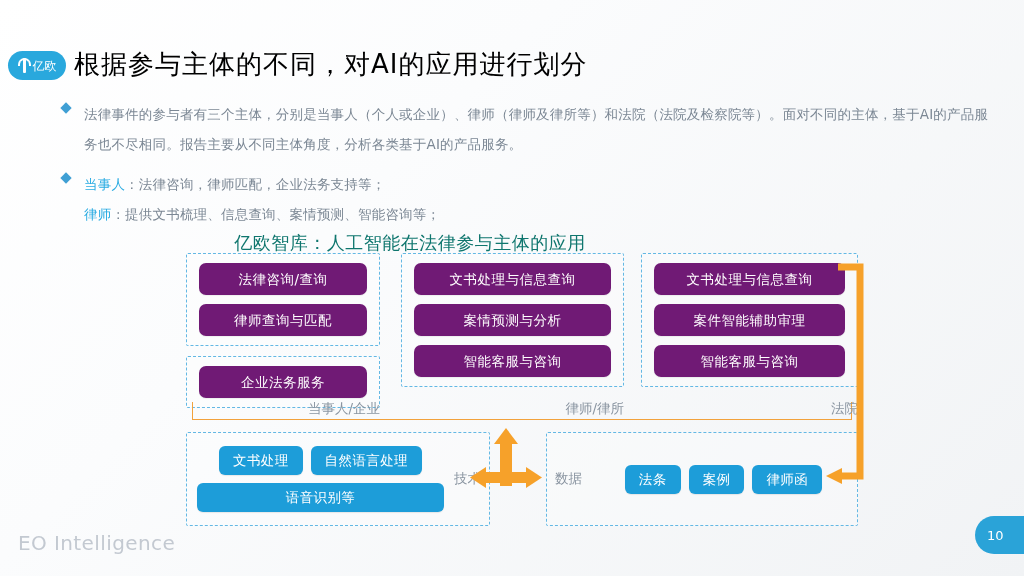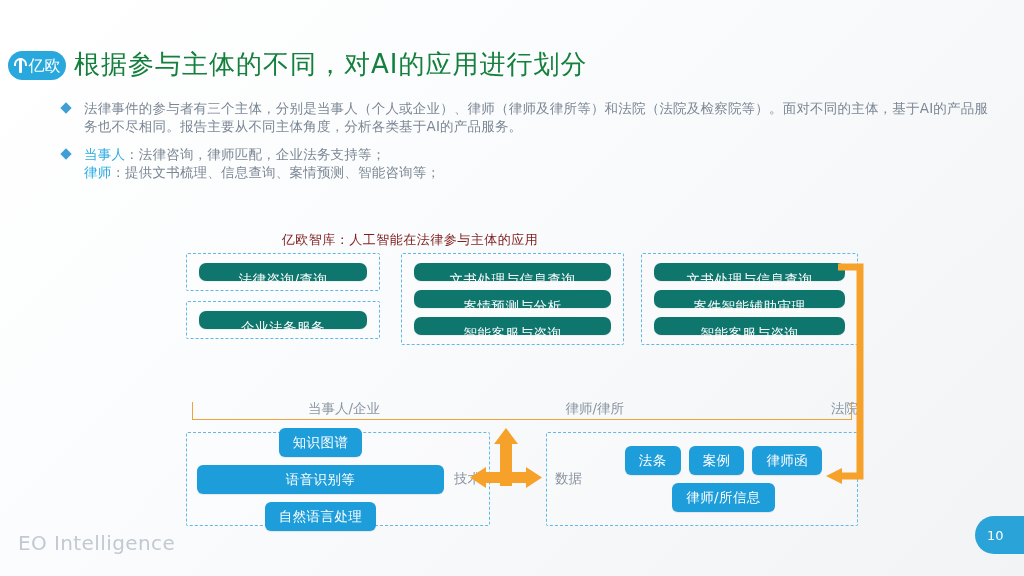--- a/index.html
+++ b/index.html
@@ -17,51 +17,51 @@
     display:flex;align-items:center;justify-content:center;gap:2px;
   }
   .logo-mark{width:13px;height:15px;position:relative;}
   .logo-mark:before{
     content:"";position:absolute;left:5px;top:0;width:3px;height:15px;background:#fff;border-radius:1px;
   }
   .logo-mark:after{
     content:"";position:absolute;left:0;top:0;width:13px;height:8px;
     border:2.5px solid #fff;border-bottom:none;border-radius:7px 7px 0 0;box-sizing:border-box;
   }
-  .logo-text{color:#fff;font-size:16px;letter-spacing:0px;line-height:1;}
+  .logo-text{color:#fff;font-size:12px;letter-spacing:0px;line-height:1;}
   .page-title{
     position:absolute;left:74px;top:25px;
-    font-size:26px;color:#15803d;letter-spacing:1px;white-space:nowrap;
+    font-size:26px;color:#000000;letter-spacing:1px;white-space:nowrap;
   }
   
   .bullets{position:absolute;left:62px;top:99px;width:930px;}
   .bullet-row{position:relative;padding-left:22px;margin-bottom:10px;}
   .diamond{
     position:absolute;left:0;top:5px;width:8px;height:8px;background:#3f9fd4;
     transform:rotate(45deg);
   }
-  .btxt{font-size:13.5px;line-height:18px;color:#7b8794;letter-spacing:.2px;}
+  .btxt{font-size:13.5px;line-height:30px;color:#7b8794;letter-spacing:.2px;}
   .btxt .kw{color:#29abe2;}
   
   .diagram-title{
     position:absolute;left:0;top:231px;width:820px;text-align:center;
-    font-size:13px;color:#7f1d1d;letter-spacing:.5px;
+    font-size:18px;color:#0f766e;letter-spacing:.5px;
   }
   .grid{position:absolute;left:186px;top:253px;width:672px;height:157px;}
   .col{position:absolute;top:0;}
   .col1{left:0;width:194px;}
   .col2{left:215px;width:223px;}
   .col3{left:455px;width:217px;}
   .dashbox{
     border:1.4px dashed #63b8e4;border-radius:2px;background:rgba(255,255,255,0.25);
     padding:9px 12px;box-sizing:border-box;
   }
   .pill{
-    background:#0f766e;border-radius:7px;color:#ffffff;
-    font-size:13.5px;text-align:center;line-height:32px;height:18px;
+    background:#701a75;border-radius:7px;color:#ffffff;
+    font-size:13.5px;text-align:center;line-height:32px;height:32px;
     letter-spacing:.5px;margin-bottom:9px;
     box-shadow:0 1px 1px rgba(0,0,0,0.06);
   }
   .pill:last-child{margin-bottom:0;}
   
   .bracket-up{
     position:absolute;left:192px;top:402px;width:660px;height:18px;
     border:1.6px solid #f2a23c;border-top:none;box-sizing:border-box;
   }
   .role-labels{position:absolute;left:186px;top:400px;width:672px;height:20px;}
@@ -130,20 +130,21 @@
 
 </div>
 
 <div class="diagram-title">亿欧智库：人工智能在法律参与主体的应用</div>
 
 <div class="grid">
 
   <div class="col col1">
     <div class="dashbox" style="margin-bottom:10px;">
       <div class="pill">法律咨询/查询</div>
+      <div class="pill">律师查询与匹配</div>
     </div>
     <div class="dashbox">
       <div class="pill">企业法务服务</div>
     </div>
   </div>
 
   <div class="col col2">
     <div class="dashbox">
       <div class="pill">文书处理与信息查询</div>
       <div class="pill">案情预测与分析</div>
@@ -166,34 +167,33 @@
 <div class="role-labels">
   <div class="role role1">当事人/企业</div>
   <div class="role role2">律师/律所</div>
   <div class="role role3">法院</div>
 </div>
 
 <div class="bottom">
 
   <div class="bbox bbox-tech">
     <div class="tiles">
-      <div class="tile">知识图谱</div>
+      <div class="tile">文书处理</div>
+      <div class="tile">自然语言处理</div>
       <div class="tile wide">语音识别等</div>
-      <div class="tile">自然语言处理</div>
     </div>
     <div class="sidelabel" style="margin-left:10px;">技术</div>
   </div>
 
   <div class="bbox bbox-data">
     <div class="sidelabel" style="margin-right:18px;">数据</div>
     <div class="tiles">
       <div class="tile">法条</div>
       <div class="tile">案例</div>
       <div class="tile">律师函</div>
-      <div class="tile">律师/所信息</div>
     </div>
   </div>
 
 </div>
 
 <svg class="tarrow" viewBox="0 0 72 72">
   <g fill="#f6a12a">
     <rect x="30" y="14" width="12" height="44"></rect>
     <polygon points="36,0 48,16 24,16"></polygon>
     <rect x="12" y="44" width="48" height="11"></rect>

